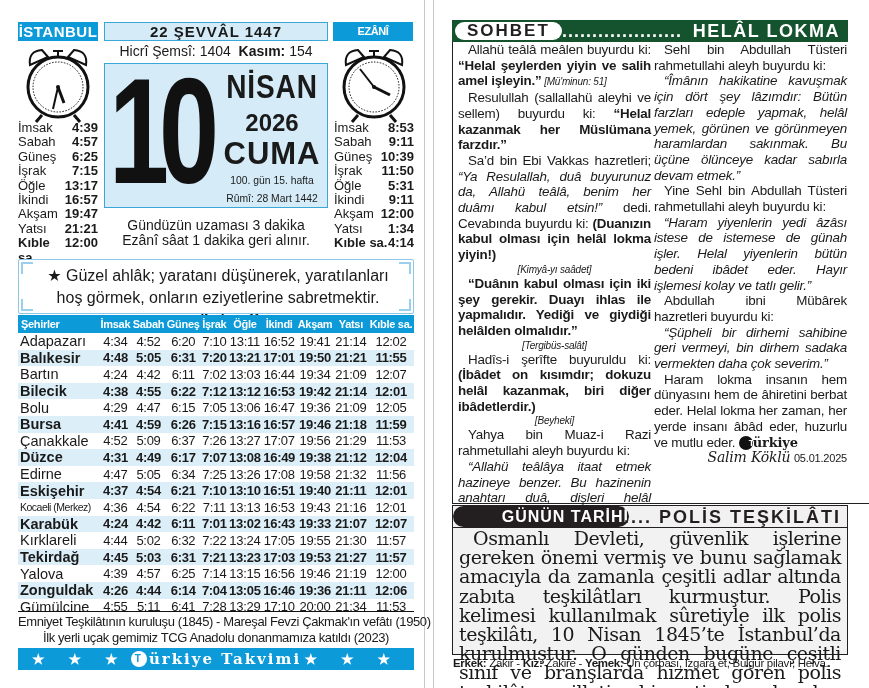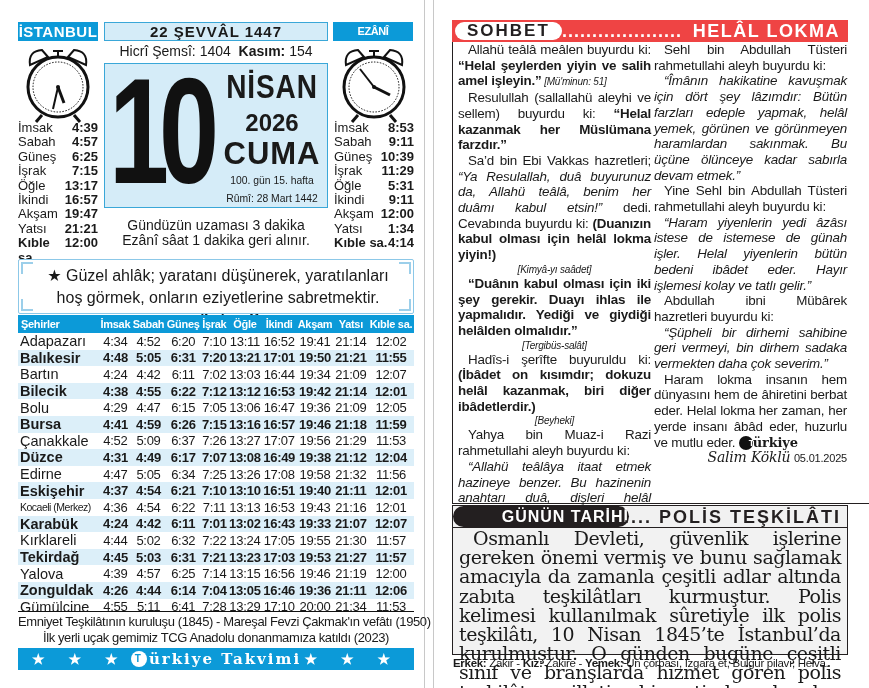--- a/index.html
+++ b/index.html
@@ -57,21 +57,21 @@
   .prayer-table td.city.small { font-size: 10.5px; letter-spacing: -0.5px; }
 
   .events { position: absolute; left: 18px; top: 611px; width: 396px; border-top: 1px solid #111; padding-top: 2px; text-align: center; font-size: 13px; line-height: 16px; letter-spacing: -0.4px; }
   .events div { white-space: nowrap; }
   .footer-bar { position: absolute; left: 18px; top: 648px; width: 396px; height: 22px; background: #0c9ad8; color: #fff; display: flex; align-items: center; justify-content: space-between; padding: 0 14px; font-weight: bold; }
   .footer-bar .stars { font-size: 14px; letter-spacing: 10px; }
   .footer-bar .brand { font-family: "DejaVu Serif", serif; font-size: 15px; letter-spacing: 2px; display: flex; align-items: center; gap: 2px; }
   .brand-logo { width: 16px; height: 16px; border-radius: 50%; background: #fff; color: #0c9ad8; font-size: 10px; line-height: 16px; text-align: center; font-family: "Liberation Sans", sans-serif; }
 
   
-  .sohbet-header { position: absolute; left: 452px; top: 20px; width: 396px; height: 22px; background: #ef4444; color: #fff; }
+  .sohbet-header { position: absolute; left: 452px; top: 20px; width: 396px; height: 22px; background: #14532d; color: #fff; }
   .pill { position: absolute; left: 3px; top: 2px; height: 18px; padding: 0 12px; background: #fff; color: #231f20; border-radius: 10px; font-weight: bold; font-size: 17px; line-height: 18px; letter-spacing: 2px; }
   .sohbet-title { position: absolute; right: 8px; top: 0; font-weight: bold; font-size: 18px; line-height: 22px; letter-spacing: 1.5px; }
   .dots { position: absolute; left: 110px; top: 0; font-weight: bold; font-size: 18px; line-height: 22px; letter-spacing: 1px; }
 
   .sohbet-body { position: absolute; left: 452px; top: 42px; width: 440px; height: 462px; border: 1px solid #231f20; border-top: none; }
   .col { position: absolute; top: 0; width: 193px; font-size: 13.4px; line-height: 15.7px; text-align: justify; letter-spacing: -0.2px; }
   .col-left { left: 5px; }
   .col-right { left: 201px; }
   .col p { text-indent: 10px; }
   .col .b { font-weight: bold; }
@@ -199,21 +199,21 @@
     <div class="time-row">
         <span class="tl">Sabah</span>
         <span class="tv">9:11</span>
       </div>
     <div class="time-row">
         <span class="tl">Güneş</span>
         <span class="tv">10:39</span>
       </div>
     <div class="time-row">
         <span class="tl">İşrak</span>
-        <span class="tv">11:29</span>
+        <span class="tv">11:50</span>
       </div>
     <div class="time-row">
         <span class="tl">Öğle</span>
         <span class="tv">5:31</span>
       </div>
     <div class="time-row">
         <span class="tl">İkindi</span>
         <span class="tv">9:11</span>
       </div>
     <div class="time-row">

